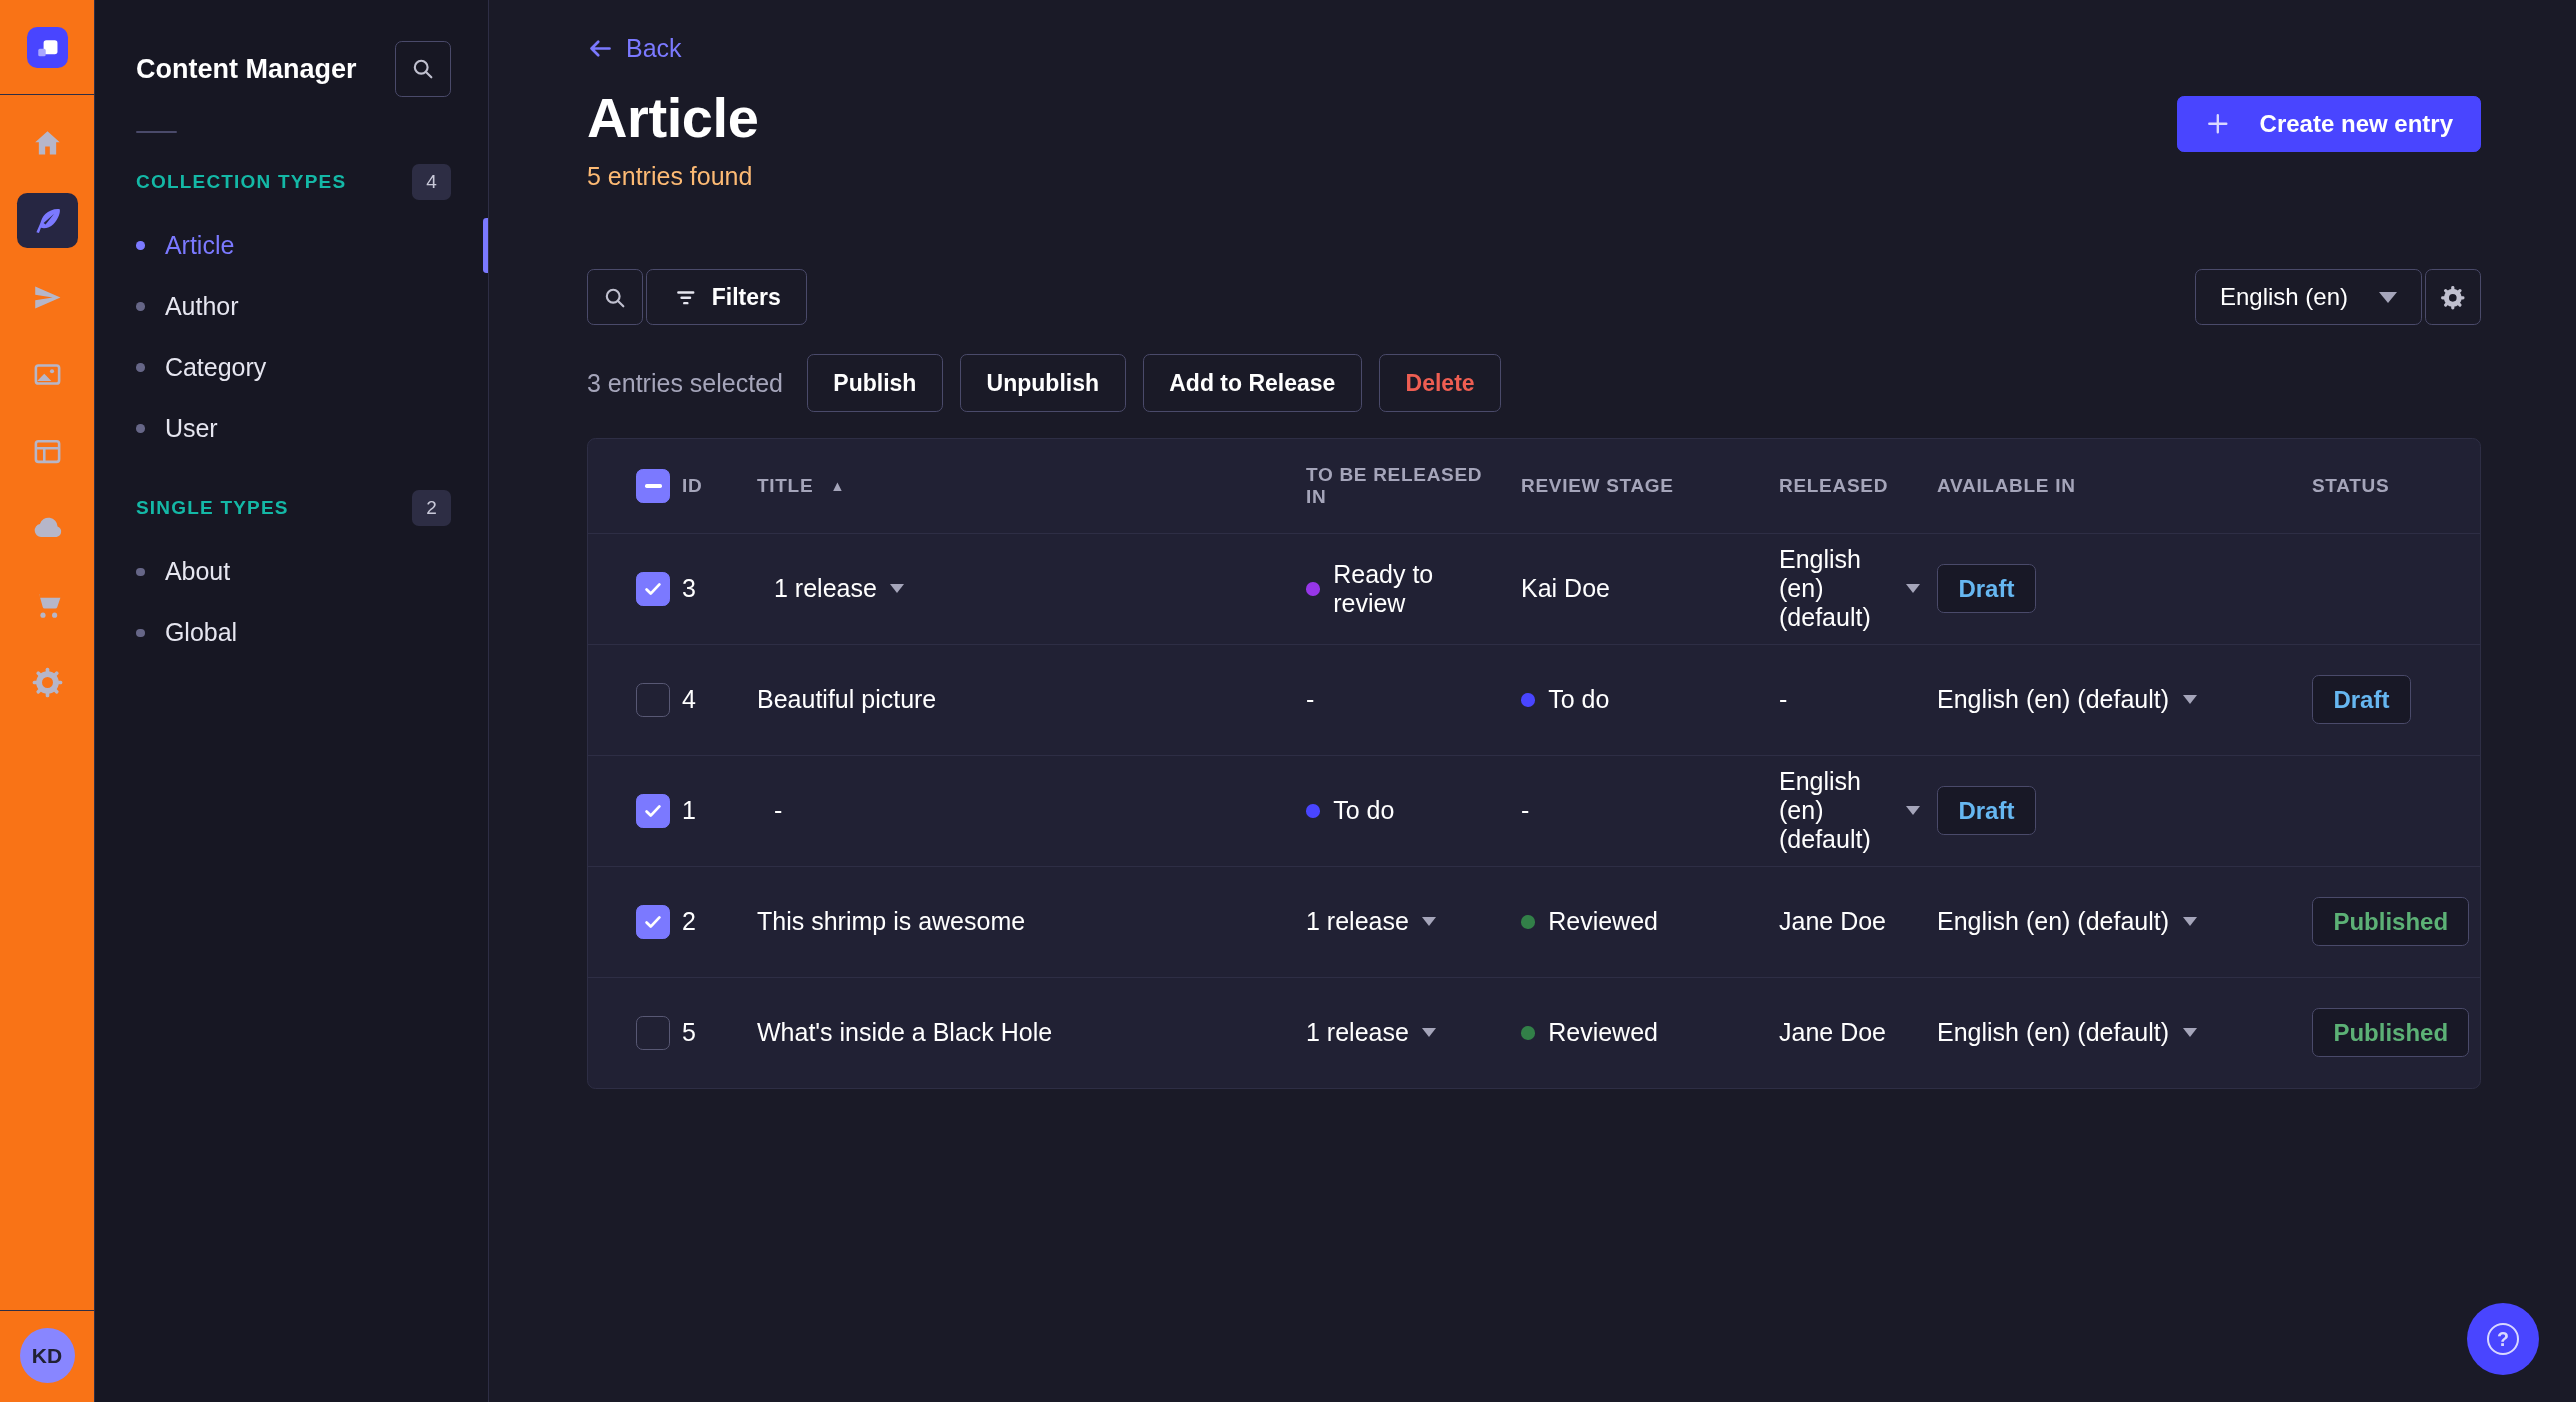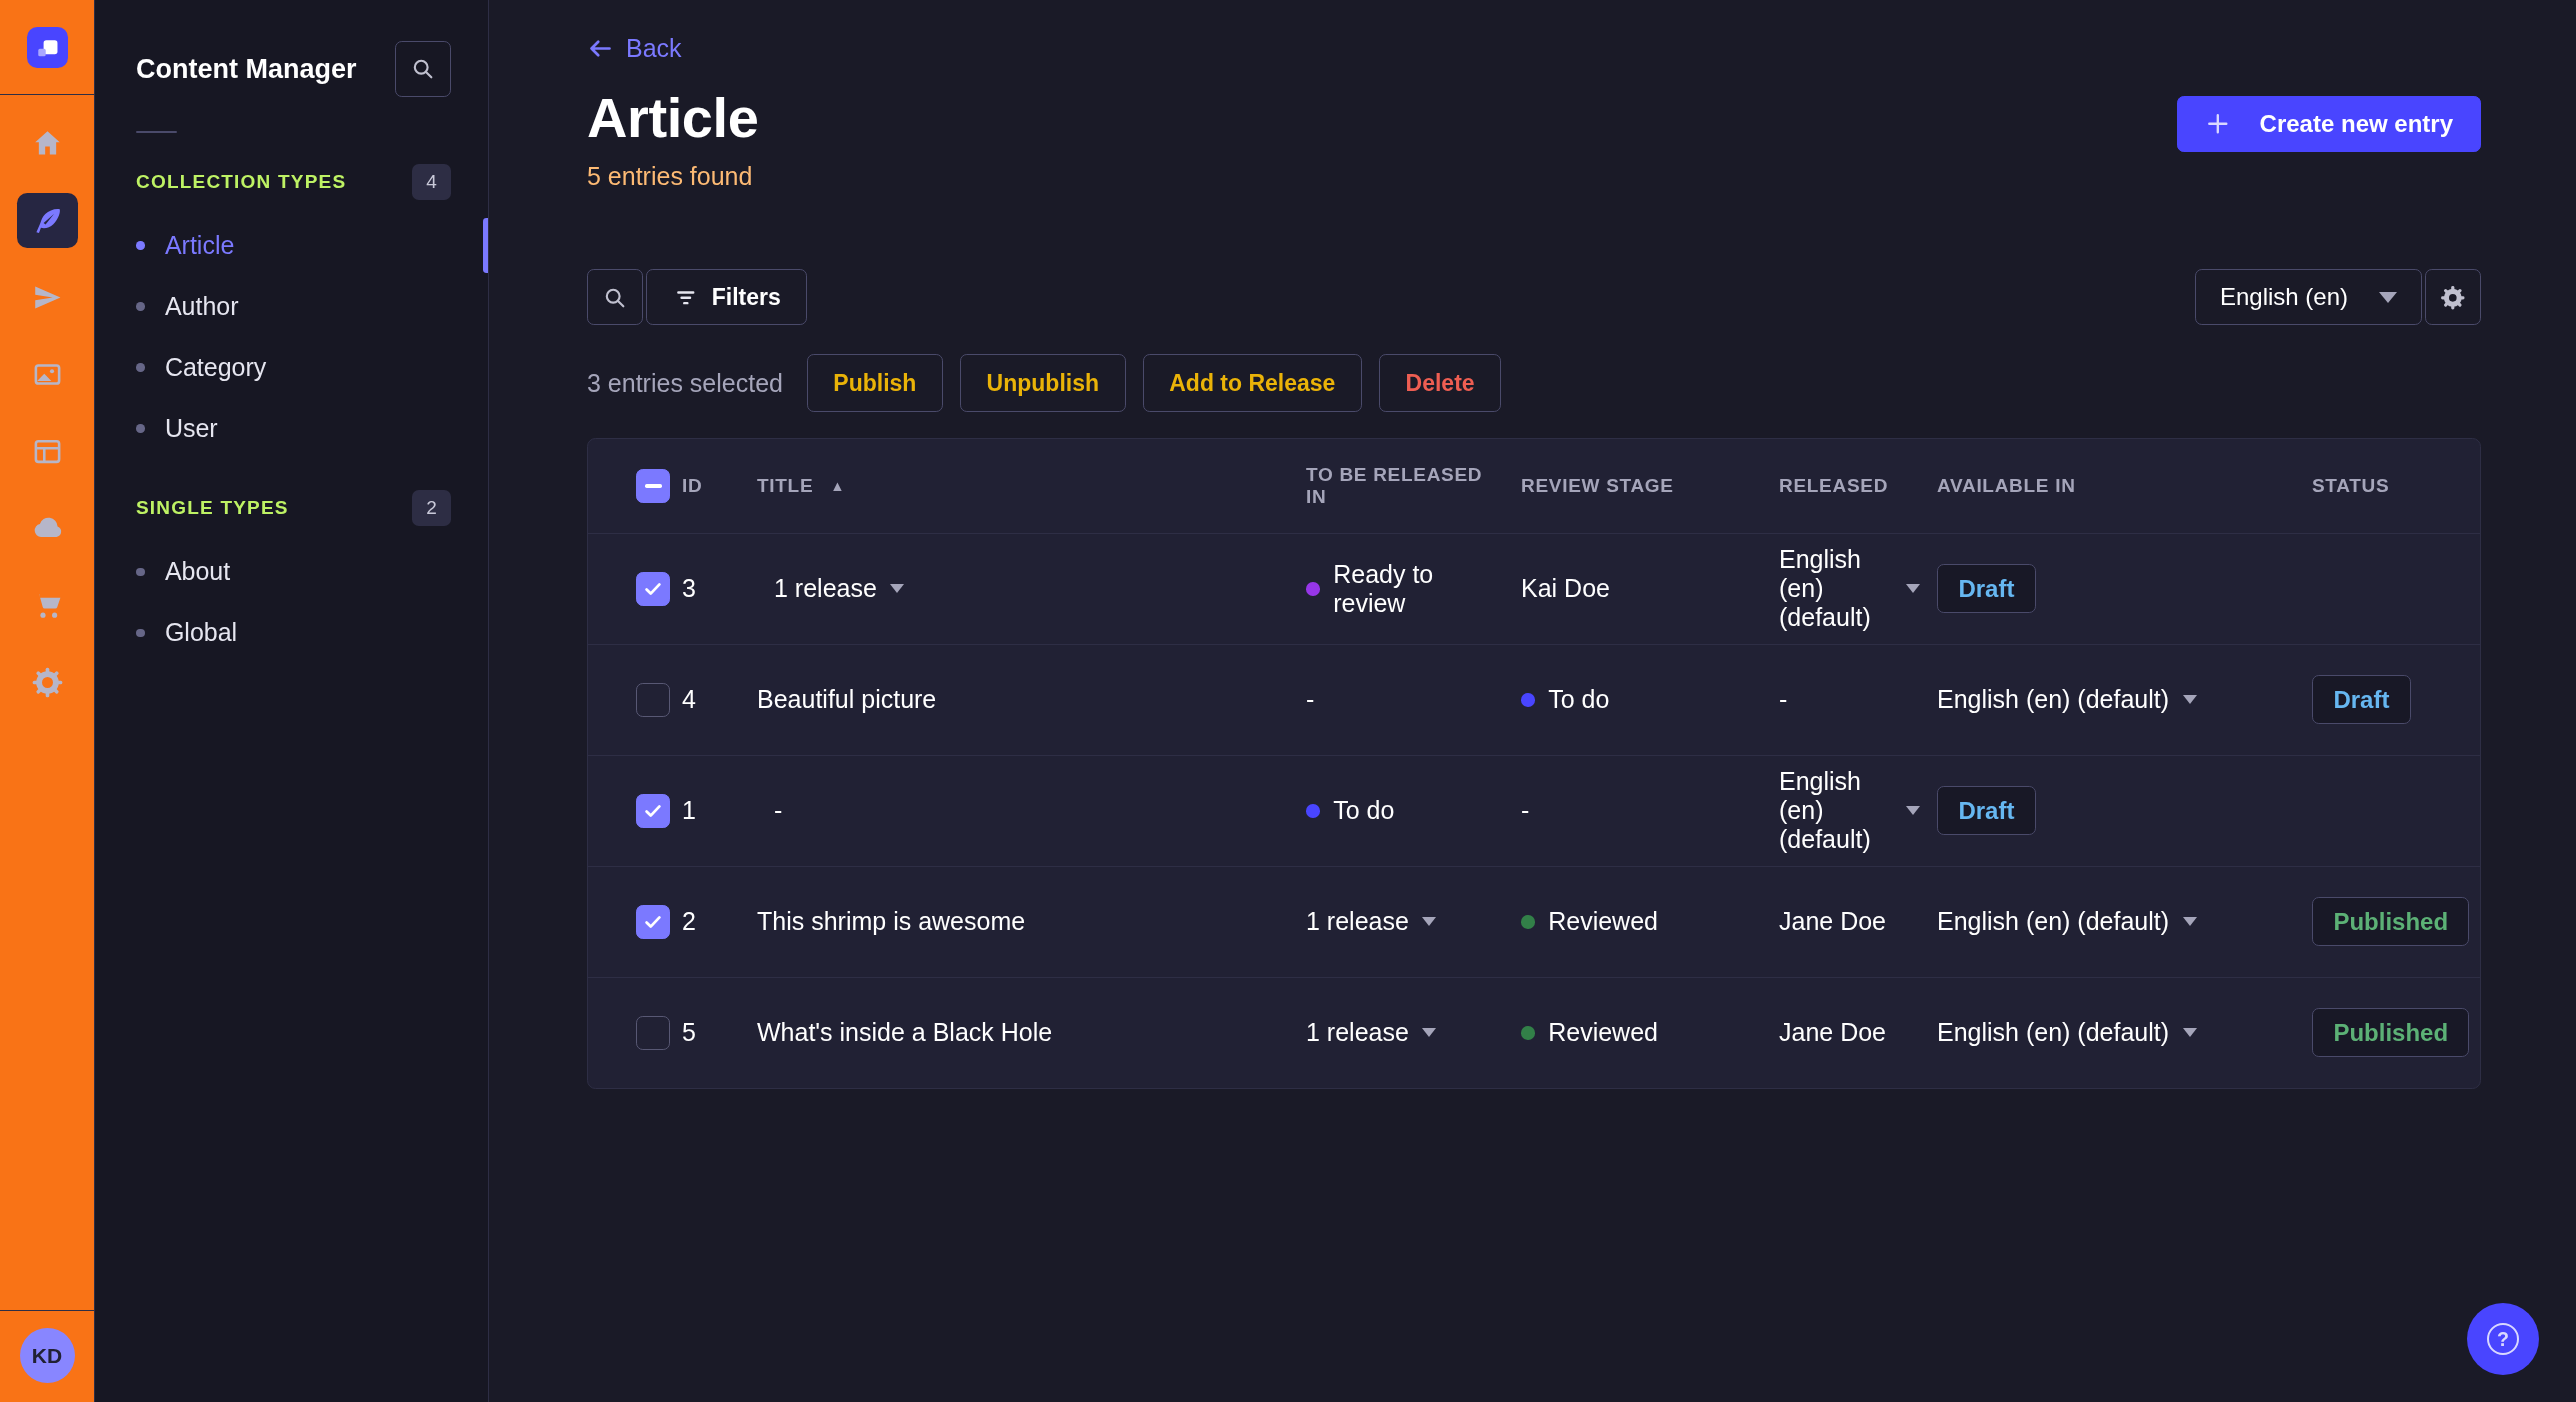--- a/index.html
+++ b/index.html
@@ -19,21 +19,21 @@
 
   
   .subnav { width:394px; background:#171723; border-right:0.9px solid #2e2e45; flex-shrink:0; position:relative; }
   .subnav-header { display:flex; align-items:center; justify-content:space-between; padding:41px 37px 0 41px; }
   .subnav-header h2 { color:#ffffff; font-size:27px; font-weight:700; }
   .icon-btn { width:56px; height:56px; border-radius:6.8px; border:0.9px solid #4a4a6a; background:transparent; display:flex; align-items:center; justify-content:center; cursor:pointer; flex-shrink:0; }
   .icon-btn svg { width:25.6px; height:25.6px; }
   .subnav-dash { width:41px; height:1.7px; background:#4a4a6a; margin:34px 0 8.5px 41px; border-radius:1.7px; }
   .subnav-section { margin-top:31px; }
   .section-header { display:flex; align-items:center; justify-content:space-between; padding:0 37px 0 41px; }
-  .section-label { color:#bef264; font-size:19px; font-weight:700; letter-spacing:1.2px; }
+  .section-label { color:#14b8a6; font-size:19px; font-weight:700; letter-spacing:1.2px; }
   .section-badge { min-width:39px; height:36px; border-radius:6.8px; background:#2d2d44; color:#c9c9d9; font-size:19px; display:flex; align-items:center; justify-content:center; padding:0 8.5px; }
   .section-list { list-style:none; margin-top:15.3px; }
   .subnav-item { position:relative; display:flex; align-items:center; gap:20.4px; padding:0 41px; height:61px; cursor:pointer; }
   .bullet { width:8.5px; height:8.5px; border-radius:50%; background:#666687; flex-shrink:0; }
   .item-label { color:#e6e6f0; font-size:25px; }
   .subnav-item.active .item-label { color:#7b79ff; }
   .subnav-item.active .bullet { background:#7b79ff; }
   .subnav-item.active::after { content:""; position:absolute; right:0; top:3.4px; width:5.1px; height:55px; background:#7b79ff; border-radius:3.4px 0 0 3.4px; }
 
   
@@ -49,21 +49,21 @@
   .toolbar { display:flex; align-items:center; justify-content:space-between; margin-top:78px; }
   .toolbar-left, .toolbar-right { display:flex; align-items:center; gap:3px; }
   .filters-btn { display:flex; align-items:center; gap:13.6px; height:56px; padding:0 25.6px; border-radius:6.8px; border:0.9px solid #4a4a6a; background:transparent; color:#ffffff; font-size:23px; font-weight:700; cursor:pointer; }
   .filters-btn svg { width:25.6px; height:25.6px; }
   .select-btn { display:flex; align-items:center; gap:31px; height:56px; padding:0 24px; border-radius:6.8px; border:0.9px solid #4a4a6a; background:transparent; color:#ffffff; font-size:24px; cursor:pointer; }
   .caret { width:0; height:0; border-left:9.4px solid transparent; border-right:9.4px solid transparent; border-top:11px solid #a5a5ba; }
   .caret.sm { border-left-width:7.7px; border-right-width:7.7px; border-top-width:9.4px; }
 
   .selection-row { display:flex; align-items:center; gap:17px; margin-top:29px; }
   .selection-text { color:#a5a5ba; font-size:25px; margin-right:6.8px; }
-  .action-btn { height:58px; padding:0 25.6px; border-radius:6.8px; border:0.9px solid #4a4a6a; background:transparent; color:#eab308; font-size:23px; font-weight:700; cursor:pointer; }
+  .action-btn { height:58px; padding:0 25.6px; border-radius:6.8px; border:0.9px solid #4a4a6a; background:transparent; color:#ffffff; font-size:23px; font-weight:700; cursor:pointer; }
   .action-btn.danger { color:#ee5e52; }
 
   
   .table { margin-top:25.6px; background:#212134; border:0.9px solid #2e2e45; border-radius:8.5px; overflow:hidden; }
   .t-row { display:grid; grid-template-columns:94px 75px 532px 215px 258px 158px 375px 1fr; align-items:center; }
   .t-head { height:94px; }
   .t-head .t-cell { color:#a5a5ba; font-size:19px; font-weight:700; letter-spacing:0.7px; }
   .t-body .t-row { height:111px; border-top:0.9px solid #2e2e45; cursor:pointer; }
   .t-cell { padding-left:17px; display:flex; align-items:center; gap:13.6px; color:#ffffff; font-size:25px; }
   .t-cell.first { padding-left:48px; }

